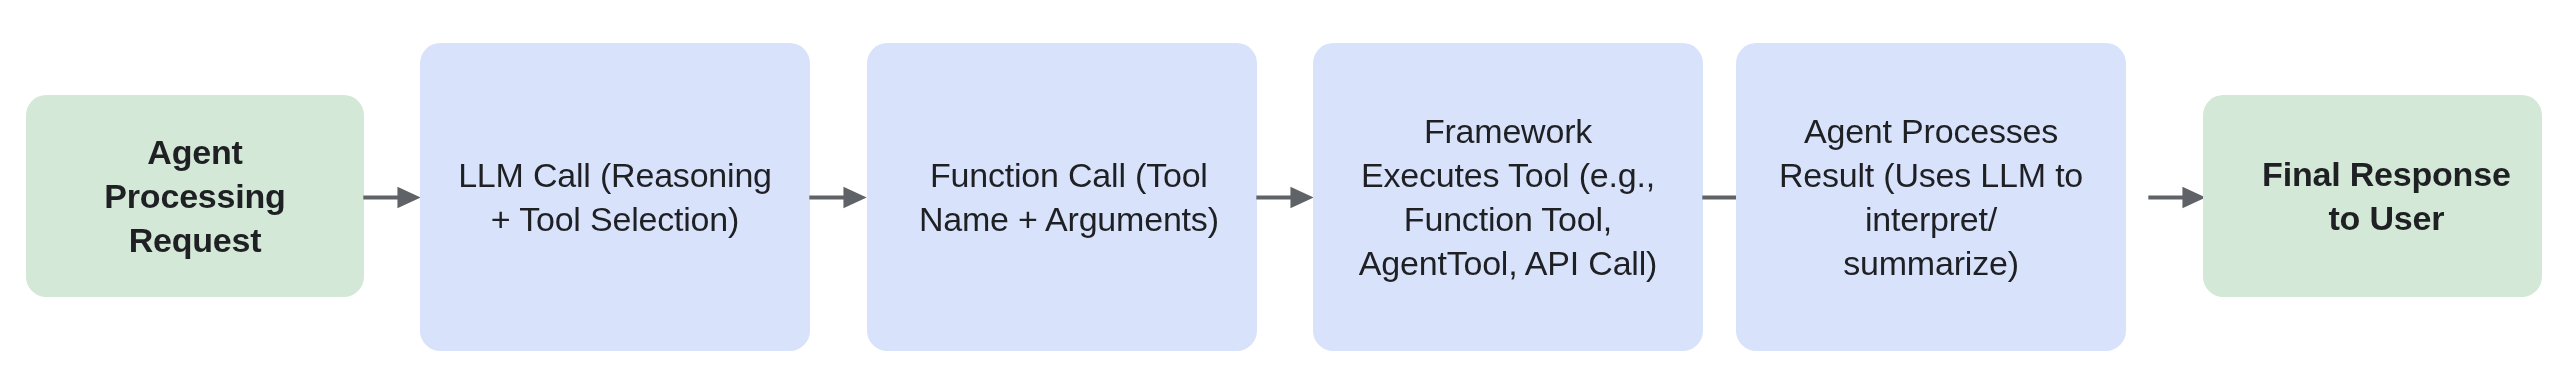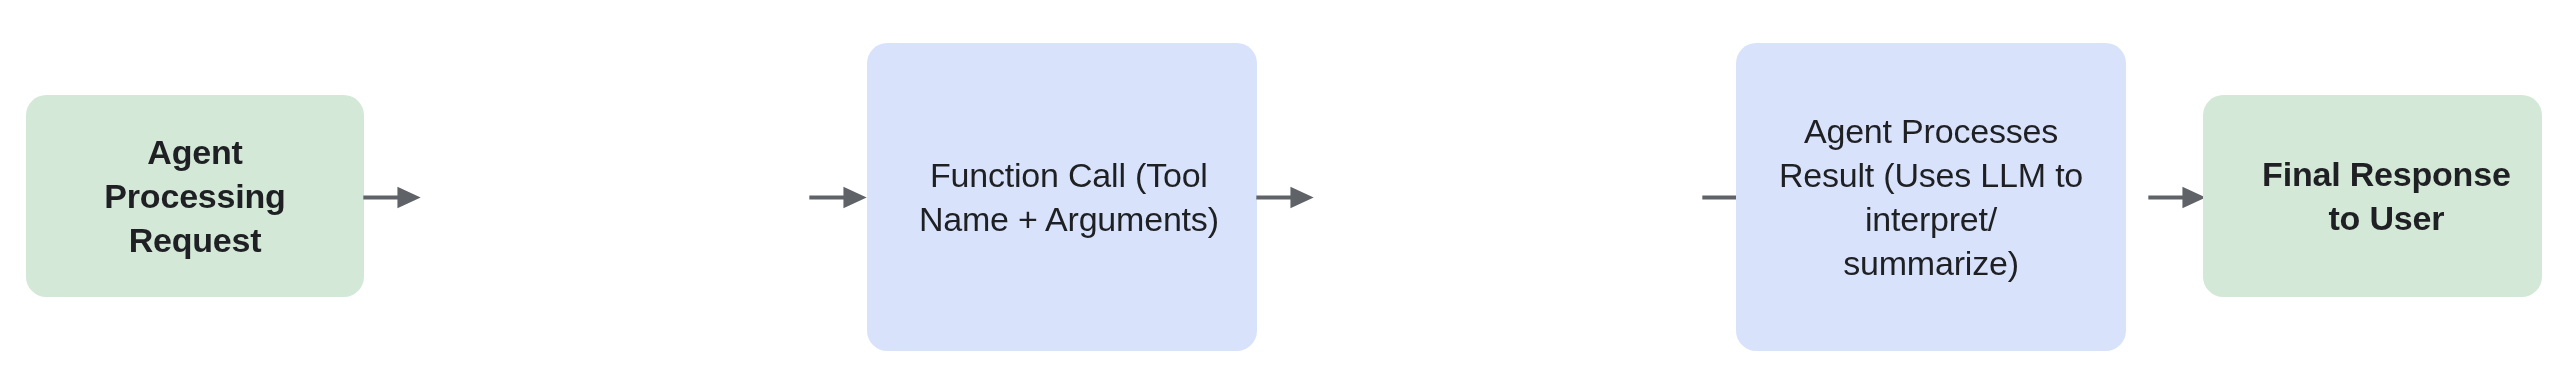--- a/index.html
+++ b/index.html
@@ -80,38 +80,44 @@
 Processing
 Request</div>
 
   <div class="connector conn-1">
     <svg width="58" height="31" viewBox="0 0 74 40" aria-hidden="true">
       <line x1="0" y1="20" x2="50" y2="20" stroke="#5f6368" stroke-width="5"></line>
       <polygon points="44,6 74,20 44,34" fill="#5f6368"></polygon>
     </svg>
   </div>
 
+  <div class="node process node-llm-call">LLM Call (Reasoning
++ Tool Selection)</div>
 
   <div class="connector conn-2">
     <svg width="58" height="31" viewBox="0 0 74 40" aria-hidden="true">
       <line x1="0" y1="20" x2="50" y2="20" stroke="#5f6368" stroke-width="5"></line>
       <polygon points="44,6 74,20 44,34" fill="#5f6368"></polygon>
     </svg>
   </div>
 
   <div class="node process node-func-call">Function Call (Tool
 Name + Arguments)</div>
 
   <div class="connector conn-3">
     <svg width="58" height="31" viewBox="0 0 74 40" aria-hidden="true">
       <line x1="0" y1="20" x2="50" y2="20" stroke="#5f6368" stroke-width="5"></line>
       <polygon points="44,6 74,20 44,34" fill="#5f6368"></polygon>
     </svg>
   </div>
 
+  <div class="node process node-exec-tool">Framework
+Executes Tool (e.g.,
+Function Tool,
+AgentTool, API Call)</div>
 
   <div class="connector conn-4">
     <svg width="58" height="31" viewBox="0 0 74 40" aria-hidden="true">
       <line x1="0" y1="20" x2="50" y2="20" stroke="#5f6368" stroke-width="5"></line>
       <polygon points="44,6 74,20 44,34" fill="#5f6368"></polygon>
     </svg>
   </div>
 
   <div class="node process node-process-res">Agent Processes
 Result (Uses LLM to

